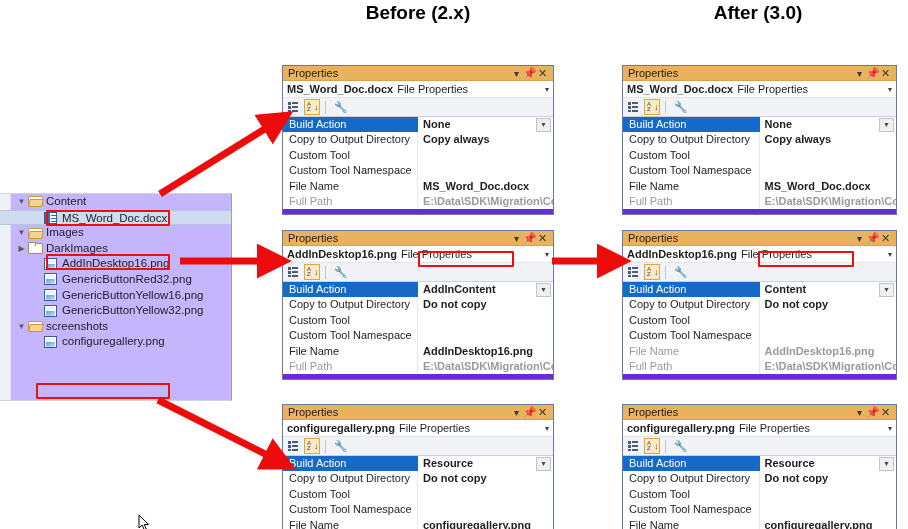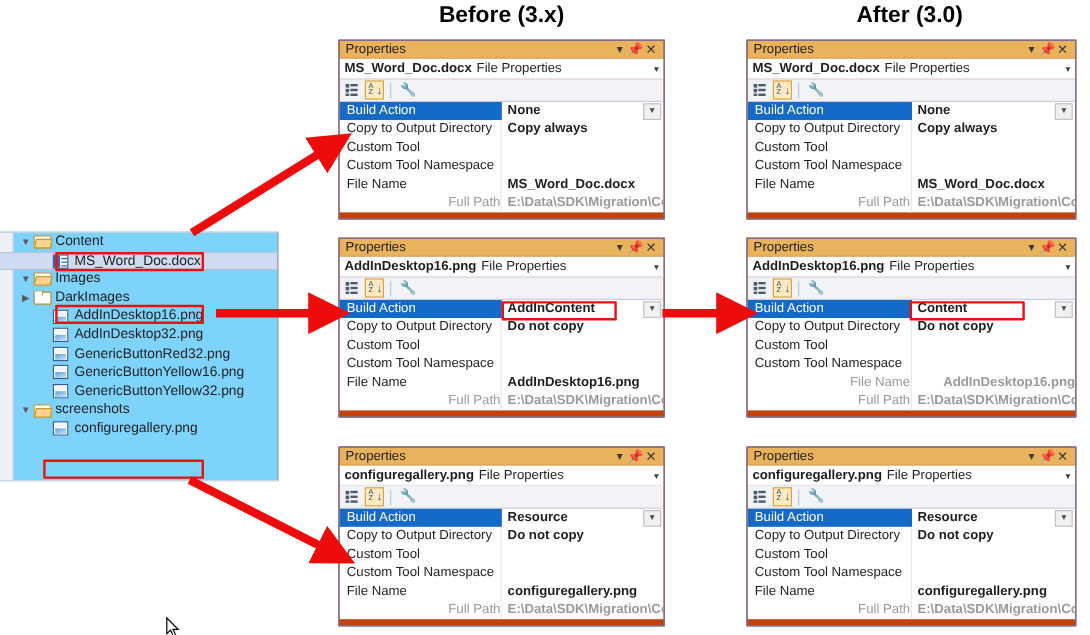--- a/index.html
+++ b/index.html
@@ -21,21 +21,21 @@
     text-align: center;
     white-space: nowrap;
   }
   #hdr-before { left: 283px; top: 2px; width: 270px; }
   #hdr-after  { left: 623px; top: 2px; width: 270px; }
 
   
   #tree-panel {
     position: absolute;
     left: 0px; top: 193px; width: 232px; height: 208px;
-    background: #7dd3fc;
+    background: #c4b5fd;
     border-top: 1px solid #cfd3de;
     border-bottom: 1px solid #cfd3de;
     border-right: 1px solid #9aa0b4;
     overflow: hidden;
   }
   #tree-panel .left-rail {
     position:absolute; left:0; top:0; width:11px; height:100%;
     background:#eef0f6; border-right:1px solid #dfe2ea;
   }
   .tree-row {
@@ -106,25 +106,26 @@
     background:#2f6cb5;
   }
   .ico-docx::after{
     content:""; position:absolute; left:6px; top:2px; width:5px;height:1px;
     background:#2f6cb5; box-shadow: 0 3px 0 #2f6cb5, 0 6px 0 #2f6cb5;
   }
 
   
   .propwin {
     position: absolute;
-    background: #c2410c;
+    background: #6d28d9;
     border: 1px solid #6a78a8;
     font-size: 11px;
     color: #1e1e1e;
     overflow: hidden;
+    margin-top: 32px;
   }
   .pw-title {
     height: 15px; background: #e9b25c;
     display: flex; align-items: center;
     padding: 0 4px 0 5px;
     font-size: 11px; color: #1e1e1e;
     border-bottom: 1px solid #d6a24f;
   }
   .pw-title .t { flex: 1; font-weight: normal; }
   .pw-title .btn { width: 13px; text-align: center; font-size: 10px; color:#3a3a3a; }
@@ -161,53 +162,52 @@
   .pw-grid { background:#ffffff; }
   .pw-row { display:flex; height:15.4px; align-items:center; }
   .pw-row .k {
     width: 50%; padding-left: 6px; white-space:nowrap; overflow:hidden;
     border-right:1px solid #e6e8ee; line-height:15.4px;
   }
   .pw-row .v {
     flex:1; padding-left: 5px; white-space:nowrap; overflow:hidden; line-height:15.4px;font-weight:bold;
   }
   .pw-row.sel .k { background:#1569c7; color:#ffffff; border-right:1px solid #1569c7; }
-  .pw-row .k.dim, .pw-row .v.dim { color:#9a9a9a;text-align:right; }
+  .pw-row .k.dim, .pw-row .v.dim { color:#9a9a9a; }
   .pw-row .drop {
     width:15px;height:14px;margin-right:2px;background:#f0f0f0;border:1px solid #c4c4c4;
     display:flex;align-items:center;justify-content:center;font-size:7px;color:#4a4a4a;
   }
 
   
   .redbox {
     position:absolute; border:2px solid #e8110f; border-radius:1px;
     pointer-events:none;
   }
   
   .arrow { position:absolute; pointer-events:none; }
 
   #cursor { position:absolute; left:138px; top:514px; width:12px; height:18px; }
 </style>
 </head>
 <body>
 
 <div id="root">
 
-  <div class="col-header" id="hdr-before">Before (3.x)</div>
+  <div class="col-header" id="hdr-before">Before (2.x)</div>
   <div class="col-header" id="hdr-after">After (3.0)</div>
 
   <div id="tree-panel">
     <div class="left-rail"></div>
     <div id="tree-rows">
         <div class="tree-row"><span style="display:inline-block;width:15px"></span><span class="tw-exp">▼</span><span class="tw-ico"><span class="ico-folder-open"></span></span><span class="tw-label">Content</span></div>
         <div class="tree-row selected"><span style="display:inline-block;width:31px"></span><span class="tw-exp"></span><span class="tw-ico"><span class="ico-docx"></span></span><span class="tw-label">MS_Word_Doc.docx</span></div>
         <div class="tree-row"><span style="display:inline-block;width:15px"></span><span class="tw-exp">▼</span><span class="tw-ico"><span class="ico-folder-open"></span></span><span class="tw-label">Images</span></div>
         <div class="tree-row"><span style="display:inline-block;width:15px"></span><span class="tw-exp">▶</span><span class="tw-ico"><span class="ico-folder-closed"></span></span><span class="tw-label">DarkImages</span></div>
         <div class="tree-row"><span style="display:inline-block;width:31px"></span><span class="tw-exp"></span><span class="tw-ico"><span class="ico-png"></span></span><span class="tw-label">AddInDesktop16.png</span></div>
-        <div class="tree-row"><span style="display:inline-block;width:31px"></span><span class="tw-exp"></span><span class="tw-ico"><span class="ico-png"></span></span><span class="tw-label">AddInDesktop32.png</span></div>
         <div class="tree-row"><span style="display:inline-block;width:31px"></span><span class="tw-exp"></span><span class="tw-ico"><span class="ico-png"></span></span><span class="tw-label">GenericButtonRed32.png</span></div>
         <div class="tree-row"><span style="display:inline-block;width:31px"></span><span class="tw-exp"></span><span class="tw-ico"><span class="ico-png"></span></span><span class="tw-label">GenericButtonYellow16.png</span></div>
         <div class="tree-row"><span style="display:inline-block;width:31px"></span><span class="tw-exp"></span><span class="tw-ico"><span class="ico-png"></span></span><span class="tw-label">GenericButtonYellow32.png</span></div>
         <div class="tree-row"><span style="display:inline-block;width:15px"></span><span class="tw-exp">▼</span><span class="tw-ico"><span class="ico-folder-open"></span></span><span class="tw-label">screenshots</span></div>
         <div class="tree-row"><span style="display:inline-block;width:31px"></span><span class="tw-exp"></span><span class="tw-ico"><span class="ico-png"></span></span><span class="tw-label">configuregallery.png</span></div>
       </div>
   </div>
 
   <div id="panels-host">
       <div class="propwin" style="left: 282px; top: 33px; width: 272px; height: 150px;">

